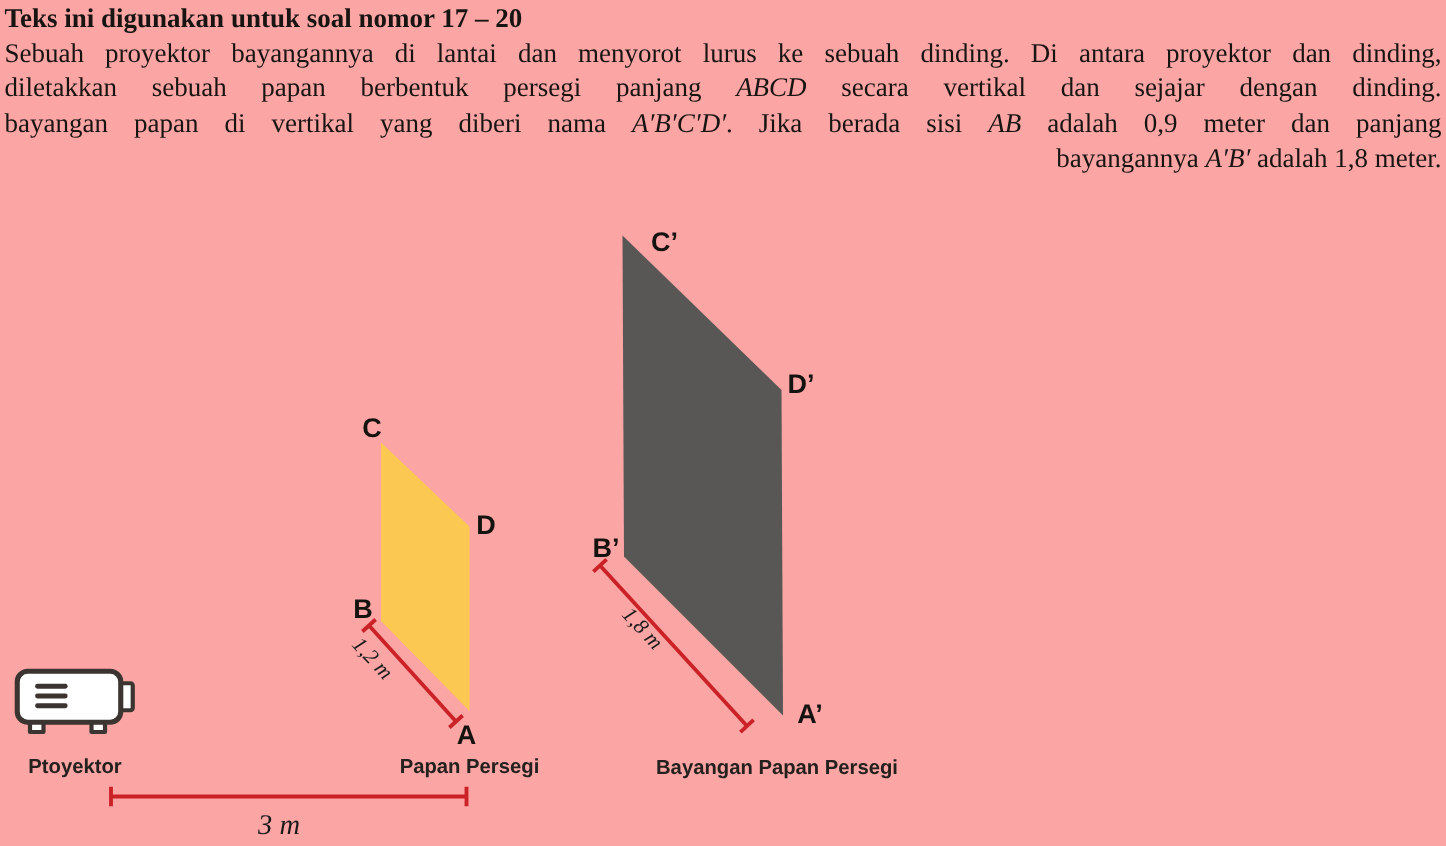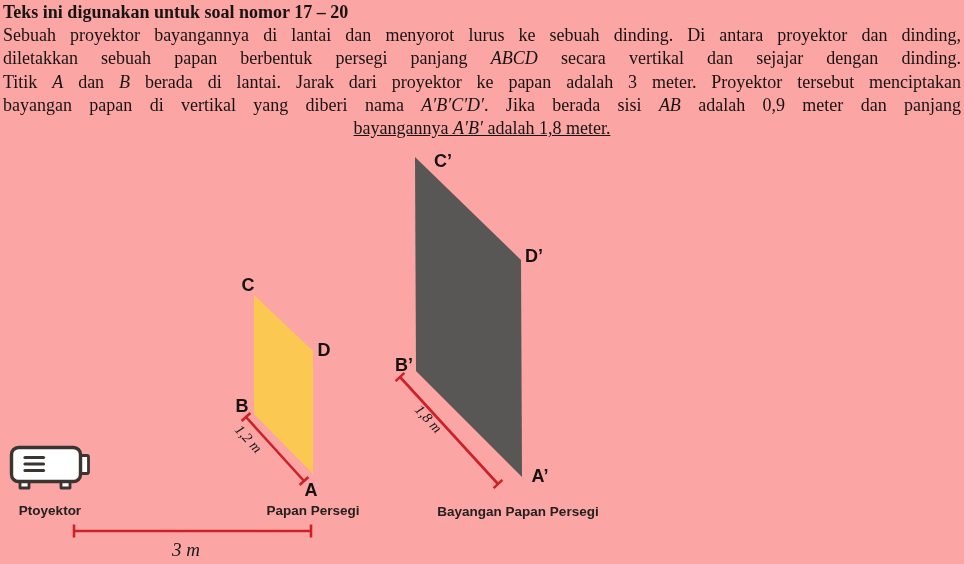--- a/index.html
+++ b/index.html
@@ -5,21 +5,21 @@
   html,body { margin:0; padding:0; }
   body {
     width:964px; height:564px; background:#ffffff;
     font-family:"Liberation Serif","DejaVu Serif",serif;
   }
   .page { position:relative; width:964px; height:564px; overflow:hidden; background:#fca5a5; }
 
   .textblock { position:absolute; left:3px; top:1px; width:958px; color:#171411; }
   .title { font-weight:bold; font-size:18px; line-height:23.2px; }
   .pline { font-size:18px; line-height:23.2px; text-align:justify; text-align-last:justify; }
-  .pline.last { text-align:center; text-align-last:auto;text-decoration:underline; }
+  .pline.last { text-align:right; text-align-last:auto; }
   .it { font-style:italic; }
 
   svg.diagram { position:absolute; left:0; top:0; }
 
   .vtx {
     font-family:"Liberation Sans","DejaVu Sans",sans-serif;
     font-weight:bold; font-size:18px; fill:#151310; text-anchor:middle;
   }
   .cap {
     font-family:"Liberation Sans","DejaVu Sans",sans-serif;
@@ -39,21 +39,20 @@
 
 <div class="page">
 
   <div class="textblock">
     <div class="title">Teks ini digunakan untuk soal nomor 17 – 20</div>
 
     <div class="pline"><span>Sebuah proyektor bayangannya di lantai dan menyorot lurus ke sebuah dinding. Di antara proyektor dan dinding,</span></div>
 
     <div class="pline"><span>diletakkan sebuah papan berbentuk persegi panjang </span><span class="it">ABCD</span><span> secara vertikal dan sejajar dengan dinding.</span></div>
 
-    <div class="pline"><span>Titik </span><span class="it">A</span><span> dan </span><span class="it">B</span><span> berada di lantai. Jarak dari proyektor ke papan adalah 3 meter. Proyektor tersebut menciptakan</span></div>
 
     <div class="pline"><span>bayangan papan di vertikal yang diberi nama </span><span class="it">A′B′C′D′</span><span>. Jika berada sisi </span><span class="it">AB</span><span> adalah 0,9 meter dan panjang</span></div>
 
     <div class="pline last"><span>bayangannya </span><span class="it">A′B′</span><span> adalah 1,8 meter.</span></div>
   </div>
 
   <svg class="diagram" width="964" height="564" viewBox="0 0 964 564">
 
     <polygon points="254,295 313,351 313,474 254,414" fill="#FBC951"></polygon>
 

